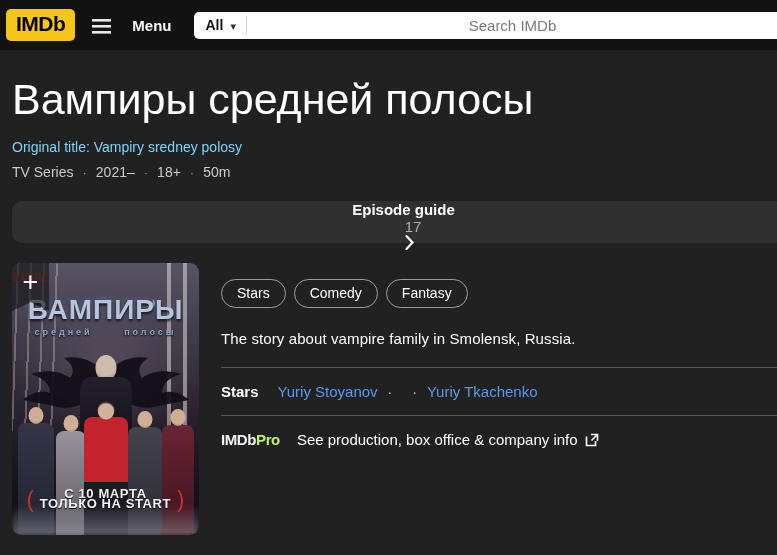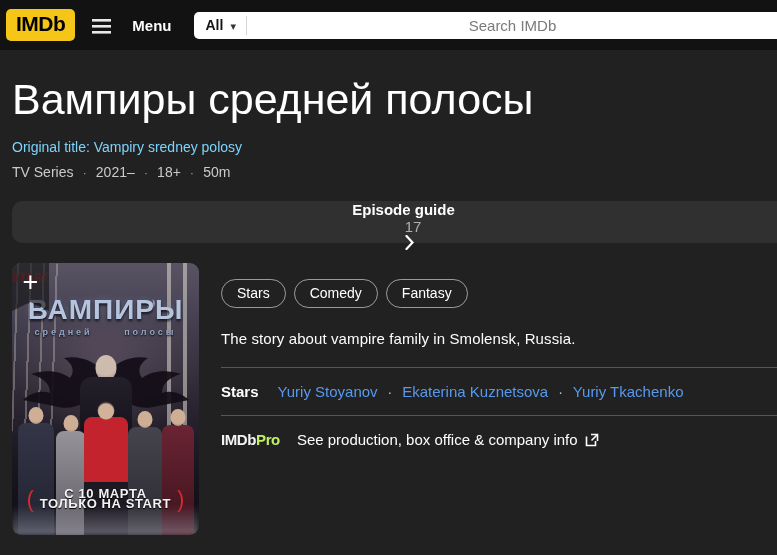--- a/index.html
+++ b/index.html
@@ -278,21 +278,20 @@
     </div>
 
     <div class="plot">The story about vampire family in Smolensk, Russia.</div>
 
     <hr class="hr">
 
     <div class="credit-row">
       <span class="credit-label">Stars</span>
       <a class="credit-link">Yuriy Stoyanov</a>
       <span class="credit-sep">·</span>
-      <a class="credit-link">Ekaterina Kuznetsova</a>
       <span class="credit-sep">·</span>
       <a class="credit-link">Yuriy Tkachenko</a>
     </div>
 
     <hr class="hr" style="margin-top:0;">
 
     <div class="pro-row">
       <span class="pro-logo"><span class="imdb-part">IMDb</span><span class="pro-part">Pro</span></span>
       <span class="pro-link">
         <span>See production, box office &amp; company info</span>

